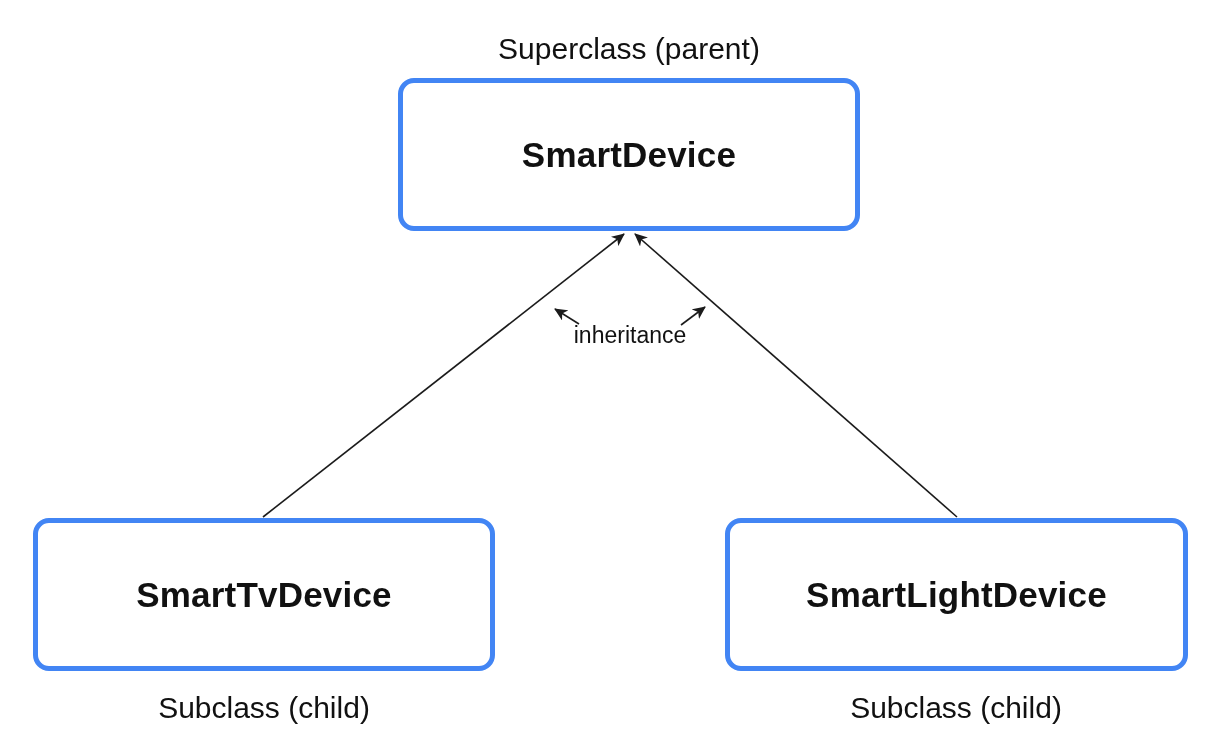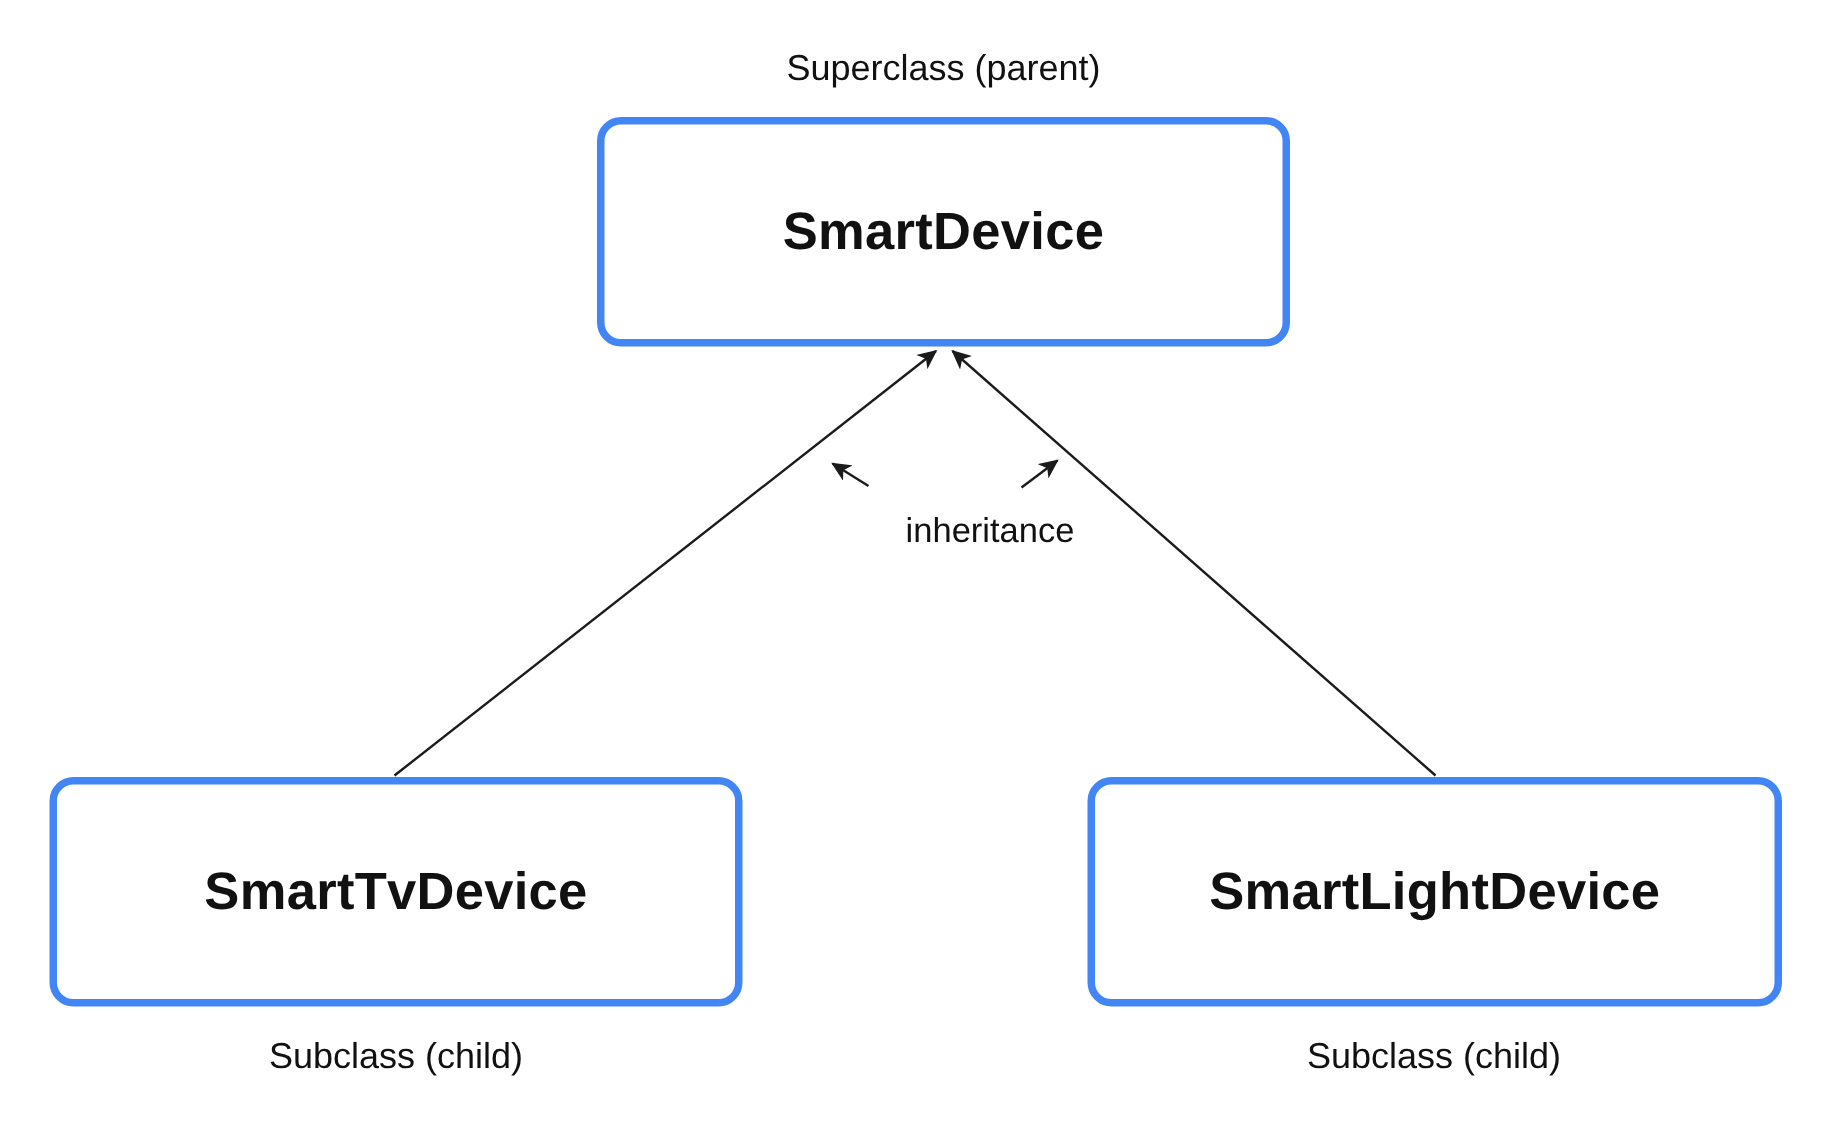--- a/index.html
+++ b/index.html
@@ -31,37 +31,36 @@
     color: var(--text, #111111);
     letter-spacing: 0.2px;
   }
   .superclass-box  { left: 398px; top: 78px;  width: 462px; height: 153px; }
   .subclass-box-left  { left: 33px;  top: 518px; width: 462px; height: 153px; }
   .subclass-box-right { left: 725px; top: 518px; width: 463px; height: 153px; }
 
   .caption {
     position: absolute;
     transform: translateX(-50%);
-    font-size: 24px;
+    font-size: 30px;
     color: var(--text, #111111);
     white-space: nowrap;
   }
   .caption-superclass { left: 629px; top: 32px; }
   .caption-subclass-left  { left: 264px; top: 691px; }
   .caption-subclass-right { left: 956px; top: 691px; }
 
   .inheritance-label {
     position: absolute;
     left: 630px;
-    top: 340px;
+    top: 322px;
     transform: translateX(-50%);
     font-size: 23px;
     color: var(--text, #111111);
     white-space: nowrap;
-    margin-left: 30px;
   }
 
   .arrows-layer {
     position: absolute;
     left: 0;
     top: 0;
     width: 1222px;
     height: 750px;
     pointer-events: none;
   }

